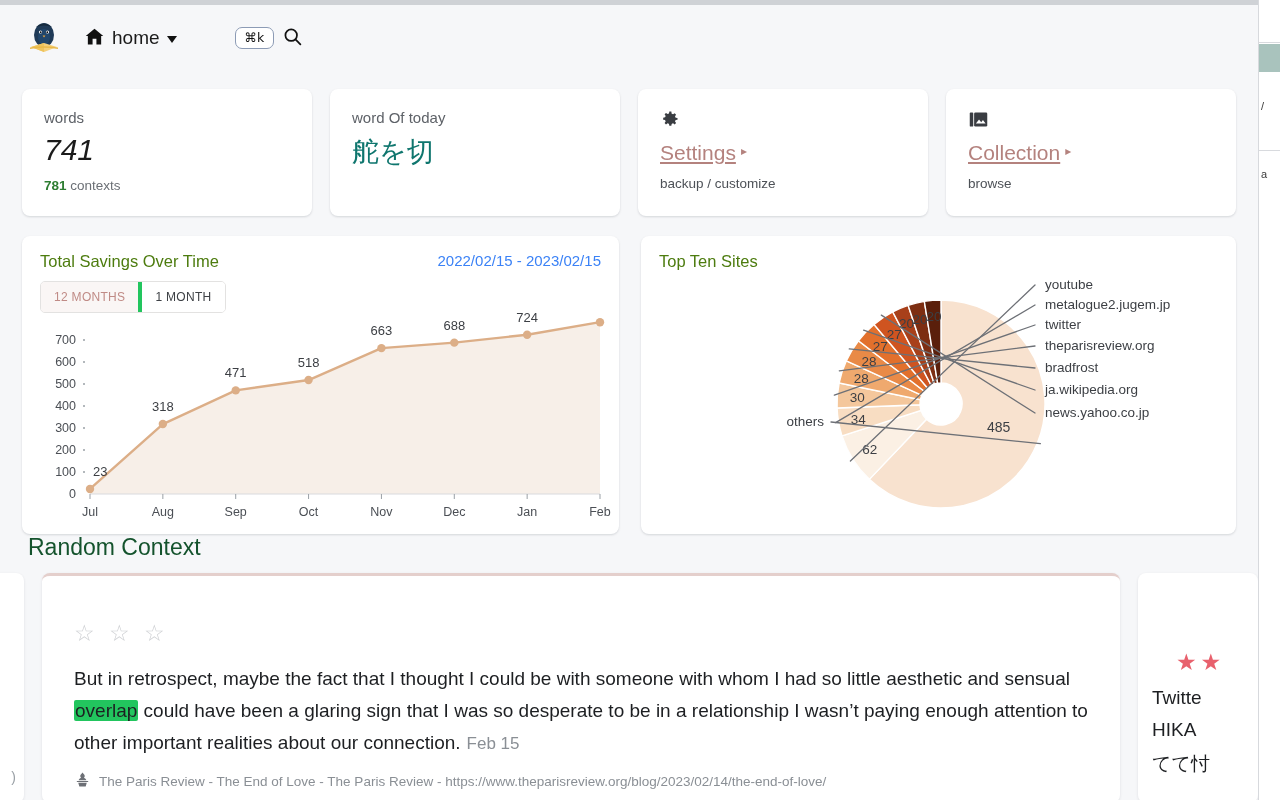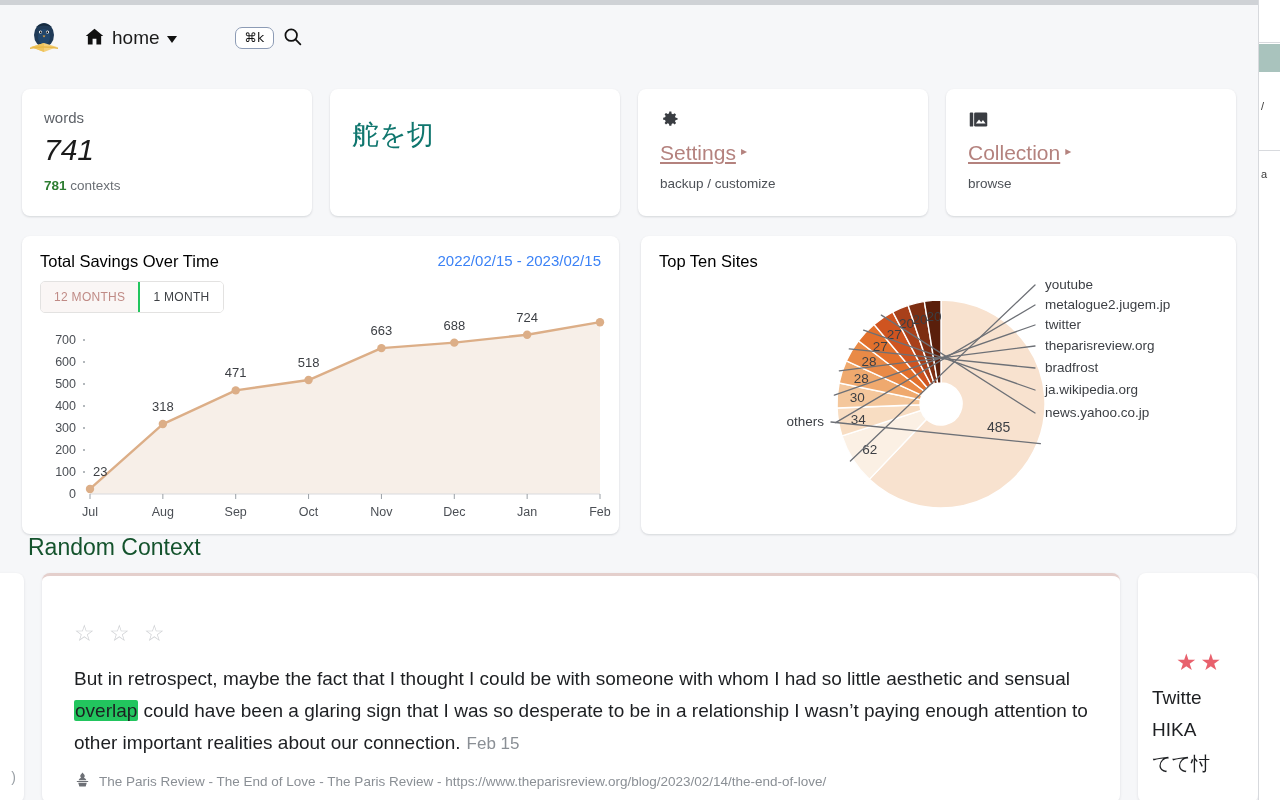--- a/index.html
+++ b/index.html
@@ -91,36 +91,36 @@
 
   
   .chart-row { display: flex; gap: 22px; padding: 0 22px; margin-top: 20px; }
   .panel {
     background: #fff; border-radius: 8px;
     box-shadow: 0 1px 2px rgba(16,24,40,.07), 0 1px 3px rgba(16,24,40,.08);
     position: relative;
   }
   .panel-left { width: 604px; height: 298px; padding: 16px 18px; }
   .panel-right { width: 602px; height: 298px; padding: 16px 18px; }
-  .panel-title { font-size: 16.5px; color: #000000; }
+  .panel-title { font-size: 16.5px; color: #4d7c0f; }
   .date-range {
     position: absolute; right: 18px; top: 16px;
     font-size: 15px; color: #3b82f6;
   }
   .seg {
     display: inline-flex; margin-top: 10px;
     border: 1px solid #e3e2e1; border-radius: 5px; overflow: hidden;
   }
   .seg button {
     font-family: inherit; font-size: 12px; letter-spacing: .3px;
     padding: 8px 13px; border: none; background: #fff;
     color: #3d4045; cursor: pointer;
   }
   .seg button.active { background: #faf6f5; color: #c08b86; }
-  .seg button + button { border-left: 2px solid #22c55e; }
+  .seg button + button { border-left: 4px solid #22c55e; }
 
   .line-chart { position: absolute; left: 0; top: 74px; width: 604px; height: 220px; }
   .pie-chart  { position: absolute; left: 0; top: 36px; width: 602px; height: 258px; }
 
   
   .rc-title {
     font-size: 23px; color: #14532d; padding: 0 0 0 28px; 
   }
   .rc-strip {
     display: flex; gap: 18px; margin-top: 12px; padding-left: 0px;
@@ -202,20 +202,21 @@
 
   <div class="cards-row">
 
     <div class="card">
       <div class="card-label">words</div>
       <div class="card-big">741</div>
       <div class="card-sub"><b>781</b> <span>contexts</span></div>
     </div>
 
     <div class="card">
+      <div class="card-label">word Of today</div>
       <div class="card-jp">舵を切</div>
     </div>
 
     <div class="card">
       <span class="card-icon">
         <svg width="20" height="20" viewBox="0 0 24 24" fill="#3a3d42">
           <path d="M12 8.4a3.6 3.6 0 100 7.2 3.6 3.6 0 000-7.2zm0 5.6a2 2 0 110-4 2 2 0 010 4z"></path>
           <path d="M21 13.2v-2.4l-2.3-.4a7 7 0 00-.7-1.7l1.3-1.9-1.7-1.7-1.9 1.3a7 7 0 00-1.7-.7L13.6 3h-2.4l-.4 2.3a7 7 0 00-1.7.7L7.2 4.7 5.5 6.4l1.3 1.9a7 7 0 00-.7 1.7L3.8 10.4v2.4l2.3.4a7 7 0 00.7 1.7l-1.3 1.9 1.7 1.7 1.9-1.3a7 7 0 001.7.7l.4 2.3h2.4l.4-2.3a7 7 0 001.7-.7l1.9 1.3 1.7-1.7-1.3-1.9a7 7 0 00.7-1.7l2.3-.4z"></path>
         </svg>
       </span>

